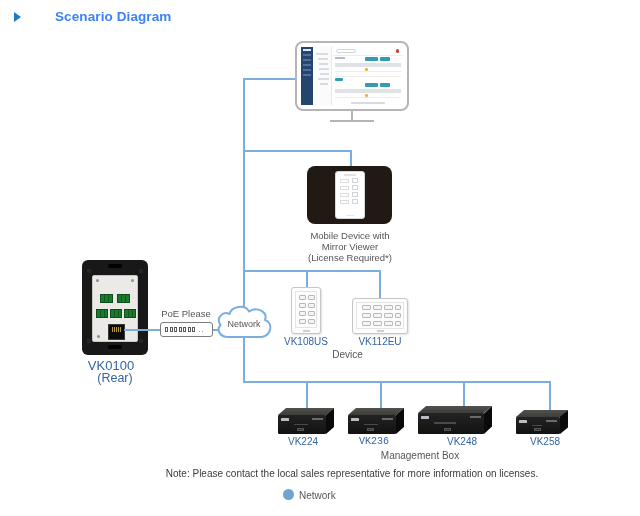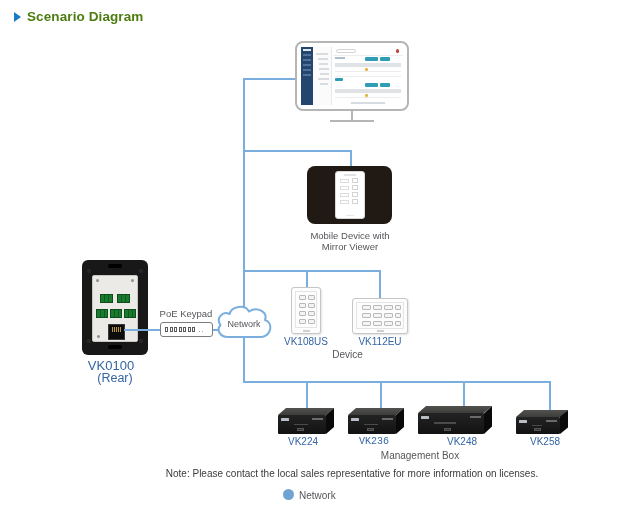--- a/index.html
+++ b/index.html
@@ -6,21 +6,21 @@
   .canvas{position:relative;width:640px;height:516px;background:#fff;overflow:hidden;
           font-family:"Liberation Sans",sans-serif;}
   .line{position:absolute;background:#79aede;}
   .lbl-blue{position:absolute;color:#3465a4;font-size:10px;text-align:center;line-height:1.1;}
   .lbl-gray{position:absolute;color:#55565a;font-size:9.5px;text-align:center;line-height:1.2;}
 
   
   .title-row{position:absolute;left:14px;top:9px;display:flex;align-items:center;gap:6px;}
   .tri{width:0;height:0;border-left:7px solid #1a7cc2;border-top:5px solid transparent;
        border-bottom:5px solid transparent;}
-  .page-title{color:#4d7c0f;font-size:13.5px;font-weight:bold;letter-spacing:.1px;}
+  .page-title{color:#3b82f6;font-size:13.5px;font-weight:bold;letter-spacing:.1px;margin-left:28px;}
 
   
   .monitor{position:absolute;left:295px;top:41px;width:114px;height:70px;background:#fff;
            border:2px solid #b5b5b5;border-radius:8px;box-sizing:border-box;}
   .screen{position:absolute;left:4px;top:4px;right:4px;bottom:4px;background:#fff;overflow:hidden;}
   .scr-side{position:absolute;left:0;top:0;bottom:0;width:12px;background:#24466e;}
   .scr-logo{position:absolute;left:2px;top:2px;width:8px;height:2px;background:#dfe6ee;}
   .scr-nav{position:absolute;left:2px;width:8px;height:2px;background:#51719c;}
   .scr-tree{position:absolute;left:12px;top:0;bottom:0;width:19px;background:#fbfbfc;
             border-right:1px solid #e8e8e8;box-sizing:border-box;}
@@ -182,20 +182,21 @@
         </div>
       <div class="ph-row" style="top:27px;">
           <div class="ph-a"></div>
           <div class="ph-b"></div>
         </div>
       <div class="ph-bot"></div>
     </div>
   </div>
   <div class="lbl-gray" style="left:275px;top:230px;width:150px;">Mobile Device with</div>
   <div class="lbl-gray" style="left:275px;top:241px;width:150px;">Mirror Viewer</div>
+  <div class="lbl-gray" style="left:275px;top:252px;width:150px;">(License Required*)</div>
 
   <div class="kp" style="left:291px;top:287px;width:30px;height:47px;">
     <div class="kp-inner">
       <div class="kp-btn" style="left:3px;top:3px;width:7px;height:5px;"></div>
       <div class="kp-btn" style="left:12px;top:3px;width:7px;height:5px;"></div>
       <div class="kp-btn" style="left:3px;top:11px;width:7px;height:5px;"></div>
       <div class="kp-btn" style="left:12px;top:11px;width:7px;height:5px;"></div>
       <div class="kp-btn" style="left:3px;top:19px;width:7px;height:5px;"></div>
       <div class="kp-btn" style="left:12px;top:19px;width:7px;height:5px;"></div>
       <div class="kp-btn" style="left:3px;top:27px;width:7px;height:5px;"></div>
@@ -244,21 +245,21 @@
         <div class="rj45-pins"></div>
       </div>
       <div class="screw" style="left:4px;bottom:3px;"></div>
     </div>
   </div>
   <div class="lbl-blue" style="left:76px;top:359px;width:70px;font-size:13px;">VK0100</div>
   <div class="lbl-blue" style="left:80px;top:372px;width:70px;font-size:12.5px;">(Rear)</div>
 
   <div class="line" style="left:124px;top:329px;width:97px;height:2px;"></div>
 
-  <div class="lbl-gray" style="left:148px;top:308px;width:76px;">PoE Keypad</div>
+  <div class="lbl-gray" style="left:148px;top:308px;width:76px;">PoE Please</div>
   <div class="poe">
     <div class="poe-port"></div>
       <div class="poe-port"></div>
     <div class="poe-port"></div>
       <div class="poe-port"></div>
     <div class="poe-port"></div>
       <div class="poe-port"></div>
     <div class="poe-port"></div>
     <div class="poe-dots">..</div>
   </div>

